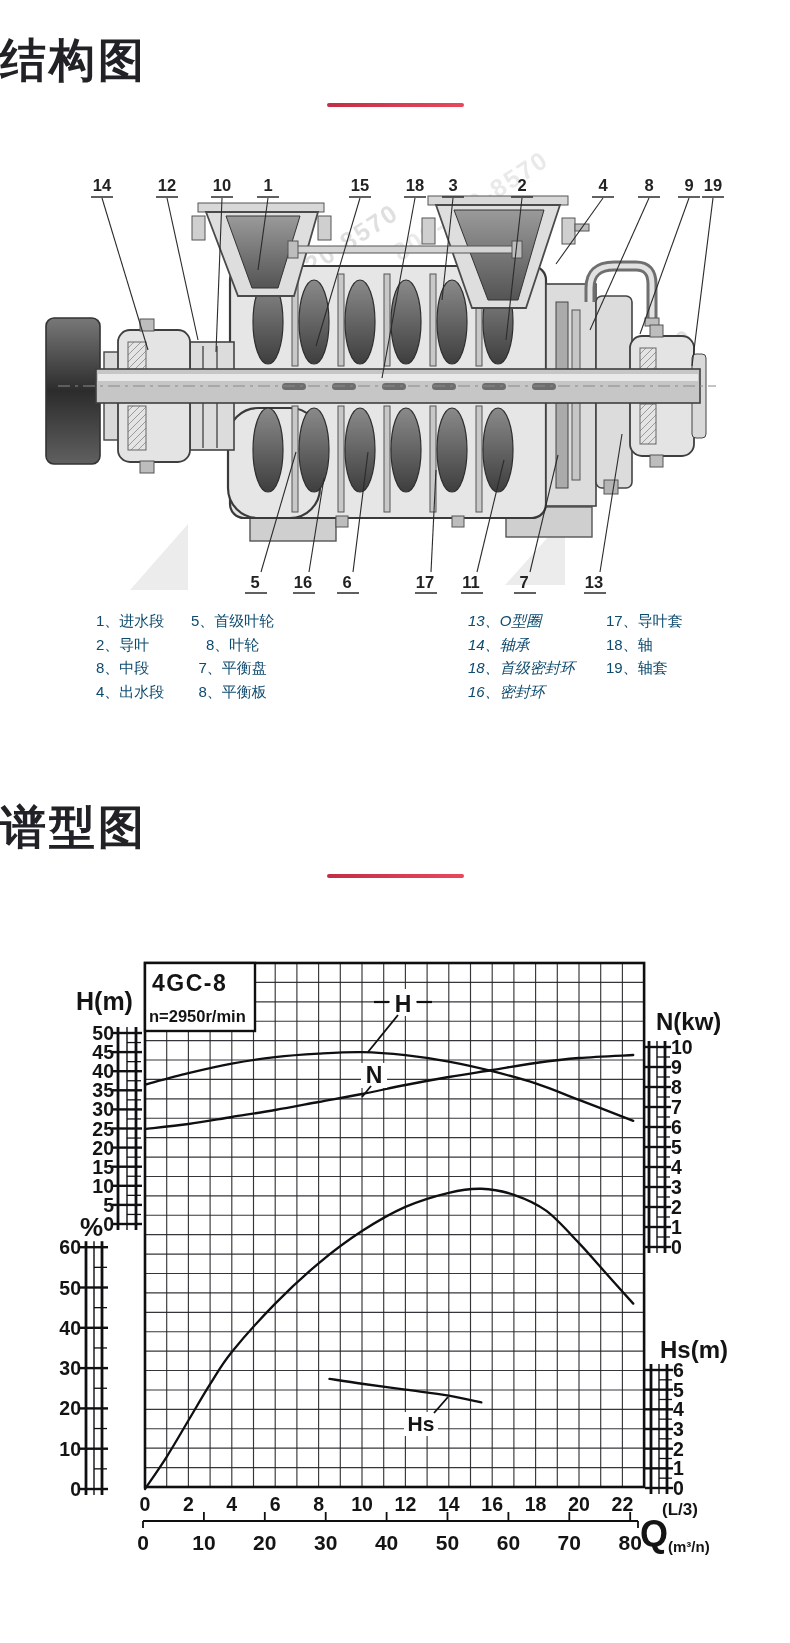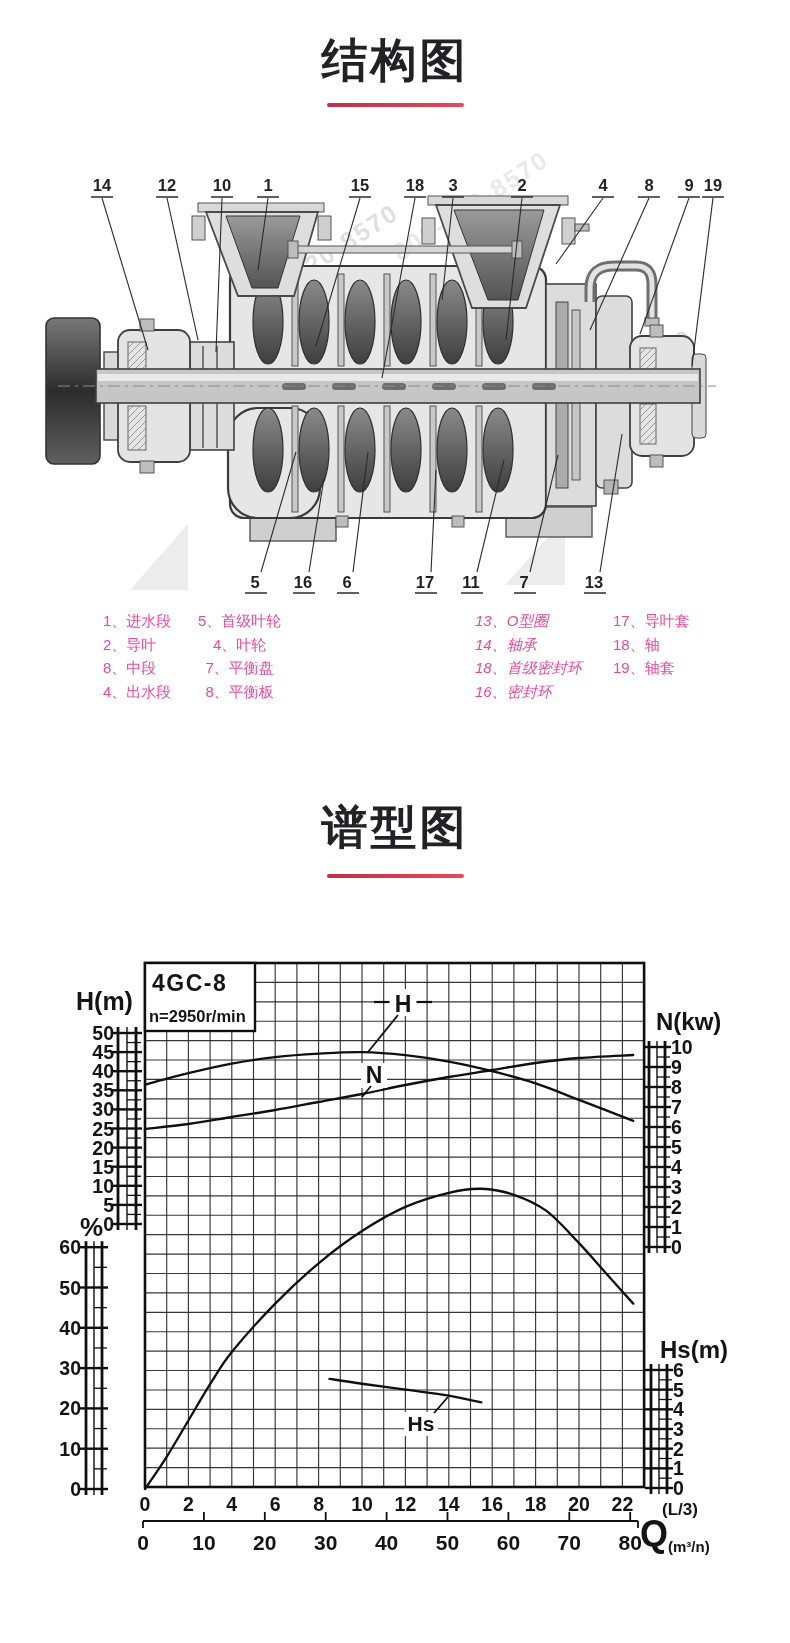--- a/index.html
+++ b/index.html
@@ -1,18 +1,18 @@
 <!DOCTYPE html>
 <html><head>
 <meta charset="utf-8">
 <style>
   html,body{margin:0;padding:0;}
   body{width:790px;height:1643px;background:#ffffff;position:relative;overflow:hidden;
        font-family:"Liberation Sans","DejaVu Sans",sans-serif;}
-  .title{position:absolute;left:0;width:790px;text-align:center;font-size:46px;font-weight:700;
+  .title{position:absolute;left:0;width:790px;text-align:left;font-size:46px;font-weight:700;
          color:#212126;letter-spacing:3px;}
   #structure-title{top:30px;}
   #spectrum-title{top:797px;}
   .red-underline{position:absolute;left:327px;width:137px;height:4px;border-radius:2px;
          background:linear-gradient(90deg,#c22e46,#e8485c);}
   #structure-underline{top:103px;}
   #spectrum-underline{top:874px;}
   svg{position:absolute;left:0;}
   #pump-svg{top:150px;}
   #chart-svg{top:900px;}
@@ -24,21 +24,21 @@
   .shell{fill:#e6e6e6;stroke:#3a3a3a;stroke-width:2.2;}
   .shell2{fill:#dcdcdc;stroke:#444;stroke-width:1.6;}
   .part{fill:#c8c8c8;stroke:#555;stroke-width:1;}
   .imp{fill:url(#gImp);stroke:#2e2e2e;stroke-width:1.2;}
   .nut{fill:#bdbdbd;stroke:#555;stroke-width:1;}
   .house{fill:#e4e4e4;stroke:#3f3f3f;stroke-width:1.8;}
   .hatch{fill:url(#hat);stroke:#666;stroke-width:1;}
   .pipeO{fill:none;stroke:#6f6f6f;stroke-width:11;}
   .pipeI{fill:none;stroke:#e2e2e2;stroke-width:5;}
   .callout-num{font-size:16.5px;font-weight:700;fill:#222;}
-  .legend{position:absolute;top:609px;left:15px;width:638px;height:96px;font-size:15px;color:#ec4899;}
+  .legend{position:absolute;top:609px;left:8px;width:638px;height:96px;font-size:15px;color:#0c4a6e;}
   .legend-col{position:absolute;top:0;}
   .legend-item{height:23.5px;line-height:23.5px;white-space:nowrap;}
   .tick-num{font-weight:700;}
   .axis-title{font-weight:700;}
 </style>
 </head>
 <body>
 
 <div class="title" id="structure-title">结构图</div>
 <div class="red-underline" id="structure-underline"></div>
@@ -242,21 +242,21 @@
 
 <div class="legend" id="parts-legend">
     <div class="legend-col" style="left: 88px;">
       <div class="legend-item">1、进水段</div>
       <div class="legend-item">2、导叶</div>
       <div class="legend-item">8、中段</div>
       <div class="legend-item">4、出水段</div>
     </div>
     <div class="legend-col" style="left: 183px; text-align: center;">
       <div class="legend-item">5、首级叶轮</div>
-      <div class="legend-item">4、叶轮</div>
+      <div class="legend-item">8、叶轮</div>
       <div class="legend-item">7、平衡盘</div>
       <div class="legend-item">8、平衡板</div>
     </div>
     <div class="legend-col" style="left: 460px; font-style: italic;">
       <div class="legend-item">13、O型圈</div>
       <div class="legend-item">14、轴承</div>
       <div class="legend-item">18、首级密封环</div>
       <div class="legend-item">16、密封环</div>
     </div>
     <div class="legend-col" style="left: 598px;">

